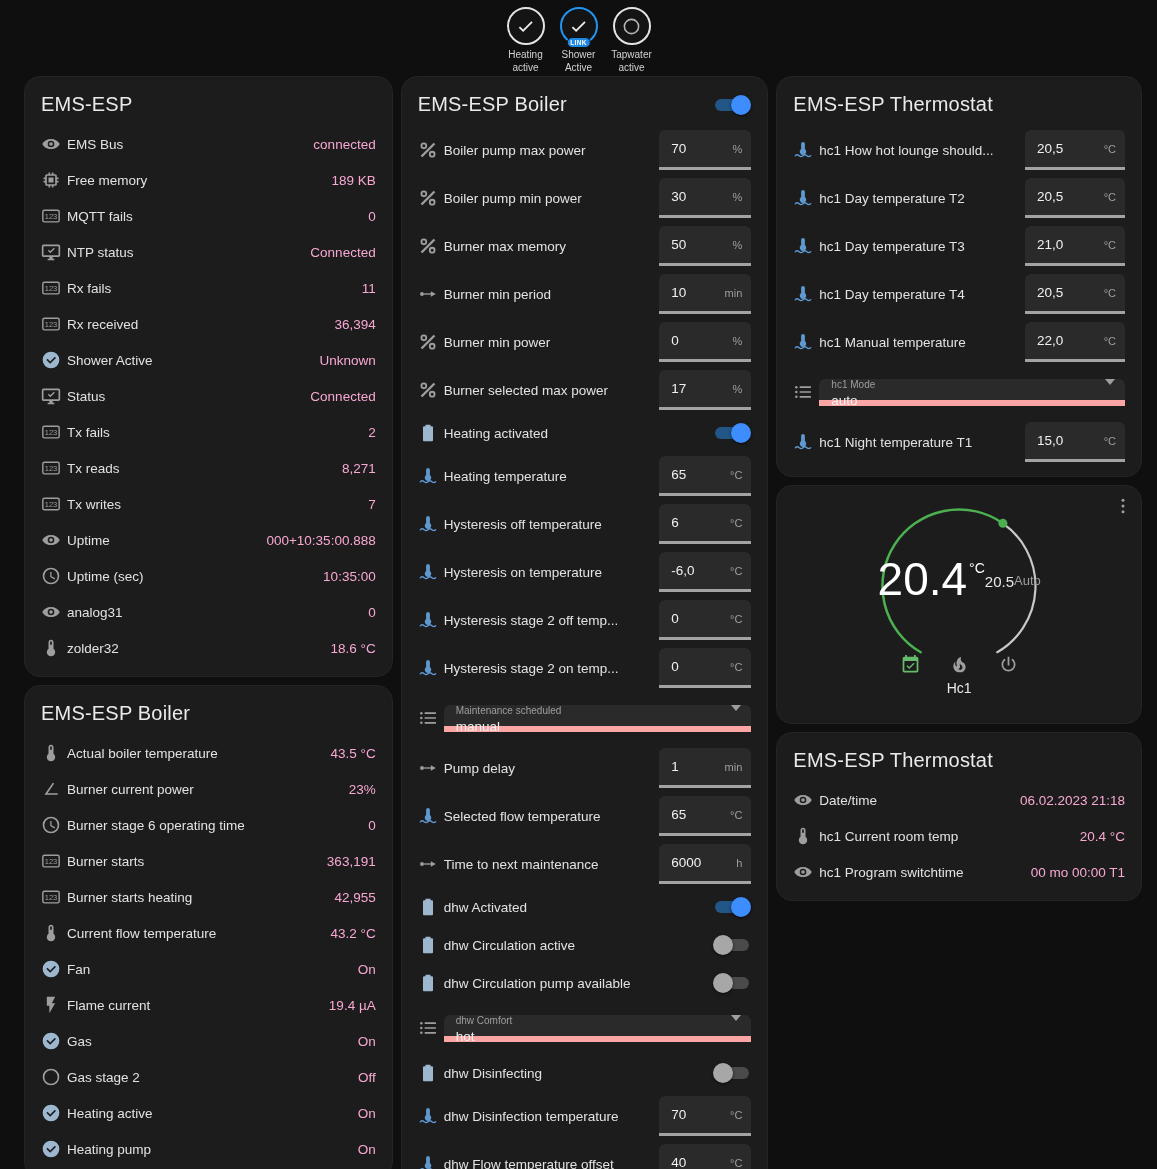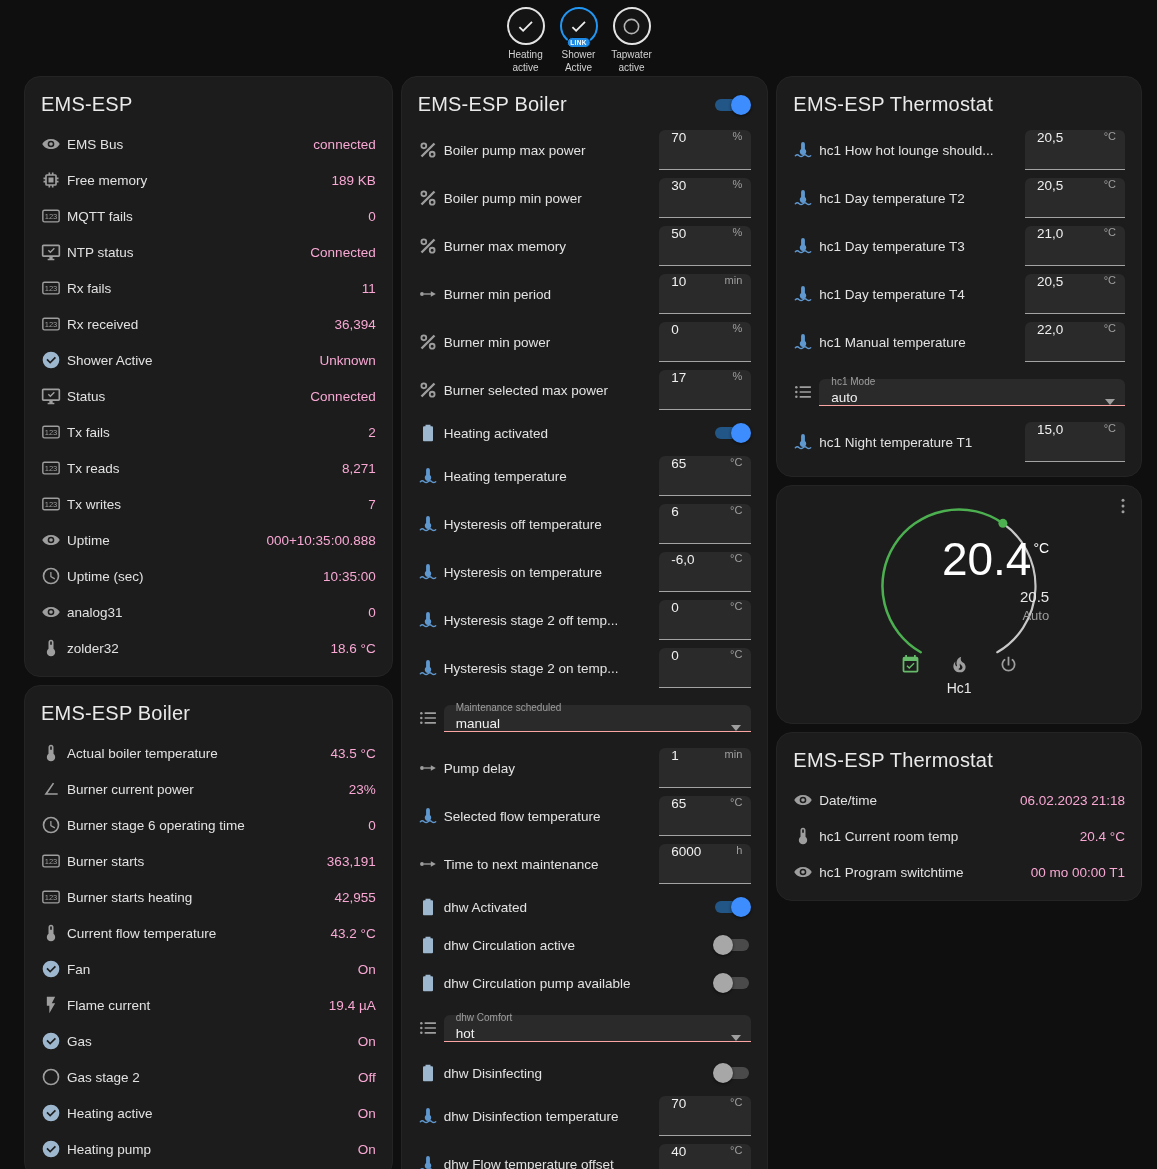--- a/index.html
+++ b/index.html
@@ -30,43 +30,43 @@
   .row-sensor{height:36px}
   .row-number{height:48px}
   .row-toggle{height:38px}
   .row-select{height:52px}
   .icon{width:22px;flex-shrink:0;display:flex}
   .icon svg{display:block}
   .tint-gray{color:#9e9e9e}.tint-blue{color:#5f97cf}.tint-steel{color:#9db7cf}
   .lbl{flex:1;font-size:13.5px;color:#e2e2e2;white-space:nowrap;overflow:hidden;text-overflow:ellipsis}
   .val{font-size:13.5px;color:#f9a8d4;white-space:nowrap;margin-left:auto}
 
-  .numbox{width:92px;height:40px;background:#2a2a2a;border-radius:6px 6px 0 0;border-bottom:1px solid #a3a3a3;display:flex;align-items:flex-start;padding:0 9px 0 12px;flex-shrink:0}
+  .numbox{width:92px;height:40px;background:#2a2a2a;border-radius:6px 6px 0 0;border-bottom:3px solid #a3a3a3;display:flex;align-items:center;padding:0 9px 0 12px;flex-shrink:0}
   .col3 .numbox{width:100px}
   .numbox .num{flex:1;font-size:13.5px;color:#f0f0f0;white-space:nowrap}
   .numbox .unit{font-size:11px;color:#9e9e9e;margin-left:4px}
 
-  .selbox{flex:1;height:27px;background:#2a2a2a;border-radius:6px 6px 0 0;border-bottom:1px solid #fca5a5;display:flex;align-items:flex-end;padding:0 10px 0 12px}
+  .selbox{flex:1;height:27px;background:#2a2a2a;border-radius:6px 6px 0 0;border-bottom:6px solid #fca5a5;display:flex;align-items:flex-start;padding:0 10px 0 12px}
   .sel-texts{flex:1;display:flex;flex-direction:column;justify-content:center;gap:3px;min-width:0}
   .sel-label{font-size:10px;color:#9e9e9e}
   .sel-value{font-size:13.5px;color:#f0f0f0}
   .caret{color:#9e9e9e;display:flex;flex-shrink:0}
 
   .switch{position:relative;width:38px;height:20px;flex-shrink:0;cursor:pointer}
   .switch .track{position:absolute;left:2px;right:2px;top:4px;height:12px;border-radius:7px;background:#4a4a4a}
   .switch .thumb{position:absolute;top:0;left:0;width:20px;height:20px;border-radius:50%;background:#a7a7a7;box-shadow:0 1px 3px rgba(0,0,0,.6)}
   .switch.on .track{background:#225687}
   .switch.on .thumb{left:18px;background:#3d8dff}
 
   
   .thermo-card{position:relative;height:239px;display:flex;flex-direction:column;align-items:center;padding:8px 0 10px}
   .thermo-menu{position:absolute;top:10px;right:8px;color:#9e9e9e;background:none;border:none;cursor:pointer}
   .dial-wrap{position:relative;width:180px;height:180px;margin-top:2px}
   .dial-svg{position:absolute;inset:0}
-  .dial-text{position:absolute;inset:0;display:flex;flex-direction:column;align-items:flex-end;justify-content:center;padding-bottom:14px}
+  .dial-text{position:absolute;inset:0;display:flex;flex-direction:row;align-items:center;justify-content:center;padding-bottom:14px}
   .dial-temp-row{display:flex;align-items:flex-start}
   .dial-temp{font-size:46px;font-weight:300;color:#fff;line-height:1.05}
   .dial-unit{font-size:14px;color:#fff;margin-top:5px;margin-left:2px}
   .dial-target{margin-top:5px;font-size:15px;color:#e8e8e8}
   .dial-mode{margin-top:3px;font-size:13px;color:#9e9e9e}
   .thermo-modes{display:flex;gap:24px;margin-top:-24px;position:relative;z-index:2}
   .mode-btn{background:none;border:none;color:#9e9e9e;cursor:pointer;display:flex;padding:2px}
   .mode-btn.active{color:#66bb6a}
   .thermo-name{margin-top:0;font-size:14px;color:#e8e8e8}
 </style>

